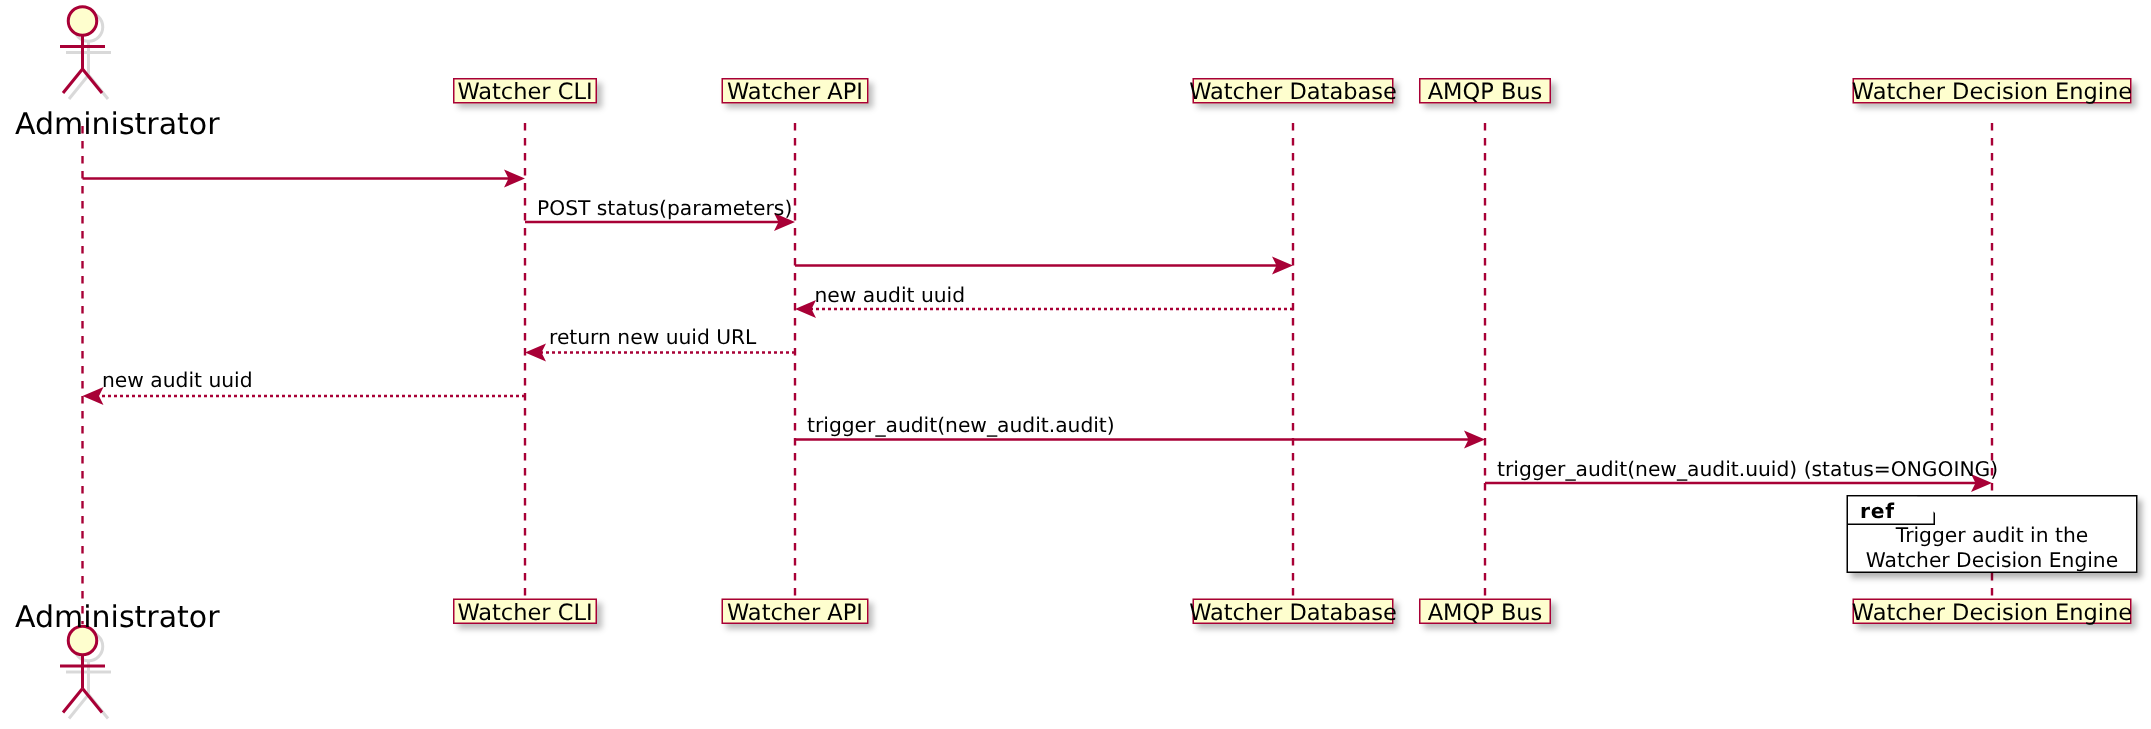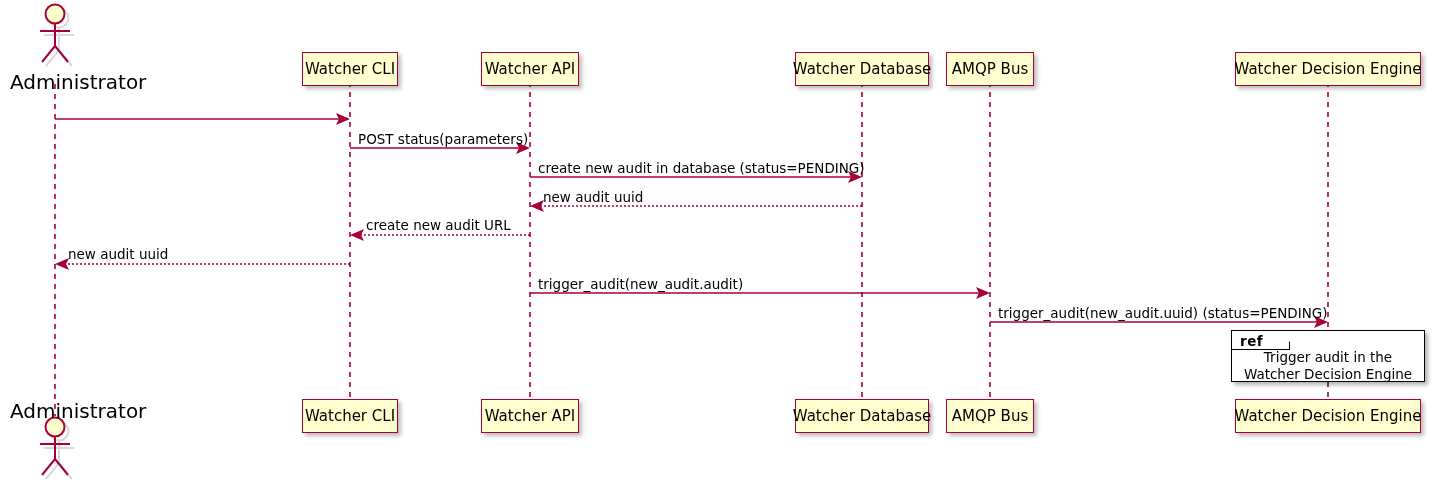--- a/index.html
+++ b/index.html
@@ -67,21 +67,21 @@
     border: 1.5px solid #A80036;
     box-sizing: border-box;
     box-shadow: 3px 3px 4px rgba(0,0,0,0.26);
     display: flex;
     align-items: center;
     justify-content: center;
     color: #000000;
     font-size: 15px;
     font-family: "DejaVu Sans", sans-serif;
     white-space: nowrap;
-    height: 34px;
+    height: 17px;
     padding: 0 9px;
   }
   .msg-label {
     position: absolute;
     color: #000000;
     font-size: 13.5px;
     font-family: "DejaVu Sans", sans-serif;
     white-space: nowrap;
     line-height: 1;
   }
@@ -255,26 +255,25 @@
     <span>Watcher Database</span>
   </div>
   <div class="participant-box" style="left:946px; top:399px; width:88px;">
     <span>AMQP Bus</span>
   </div>
   <div class="participant-box" style="left:1235px; top:399px; width:186px;">
     <span>Watcher Decision Engine</span>
   </div>
 
   <div class="msg-label" style="left:358px; top:133px;">POST status(parameters)</div>
-  <div class="msg-label" style="left:538px; top:162px;">create new audit in database (status=PENDING)</div>
   <div class="msg-label" style="left:543px; top:191px;">new audit uuid</div>
-  <div class="msg-label" style="left:366px; top:219px;">create new audit URL</div>
+  <div class="msg-label" style="left:366px; top:219px;">return new uuid URL</div>
   <div class="msg-label" style="left:68px; top:248px;">new audit uuid</div>
   <div class="msg-label" style="left:538px; top:278px;">trigger_audit(new_audit.audit)</div>
-  <div class="msg-label" style="left:998px; top:307px;">trigger_audit(new_audit.uuid) (status=PENDING)</div>
+  <div class="msg-label" style="left:998px; top:307px;">trigger_audit(new_audit.uuid) (status=ONGOING)</div>
 
   <div class="ref-frame" style="left:1231px; top:330px; width:194px; height:52px;">
     <div class="ref-tab"></div>
     <div class="ref-tab-label">ref</div>
     <div class="ref-body">
       <div class="ref-line">Trigger audit in the</div>
       <div class="ref-line">Watcher Decision Engine</div>
     </div>
   </div>
 

